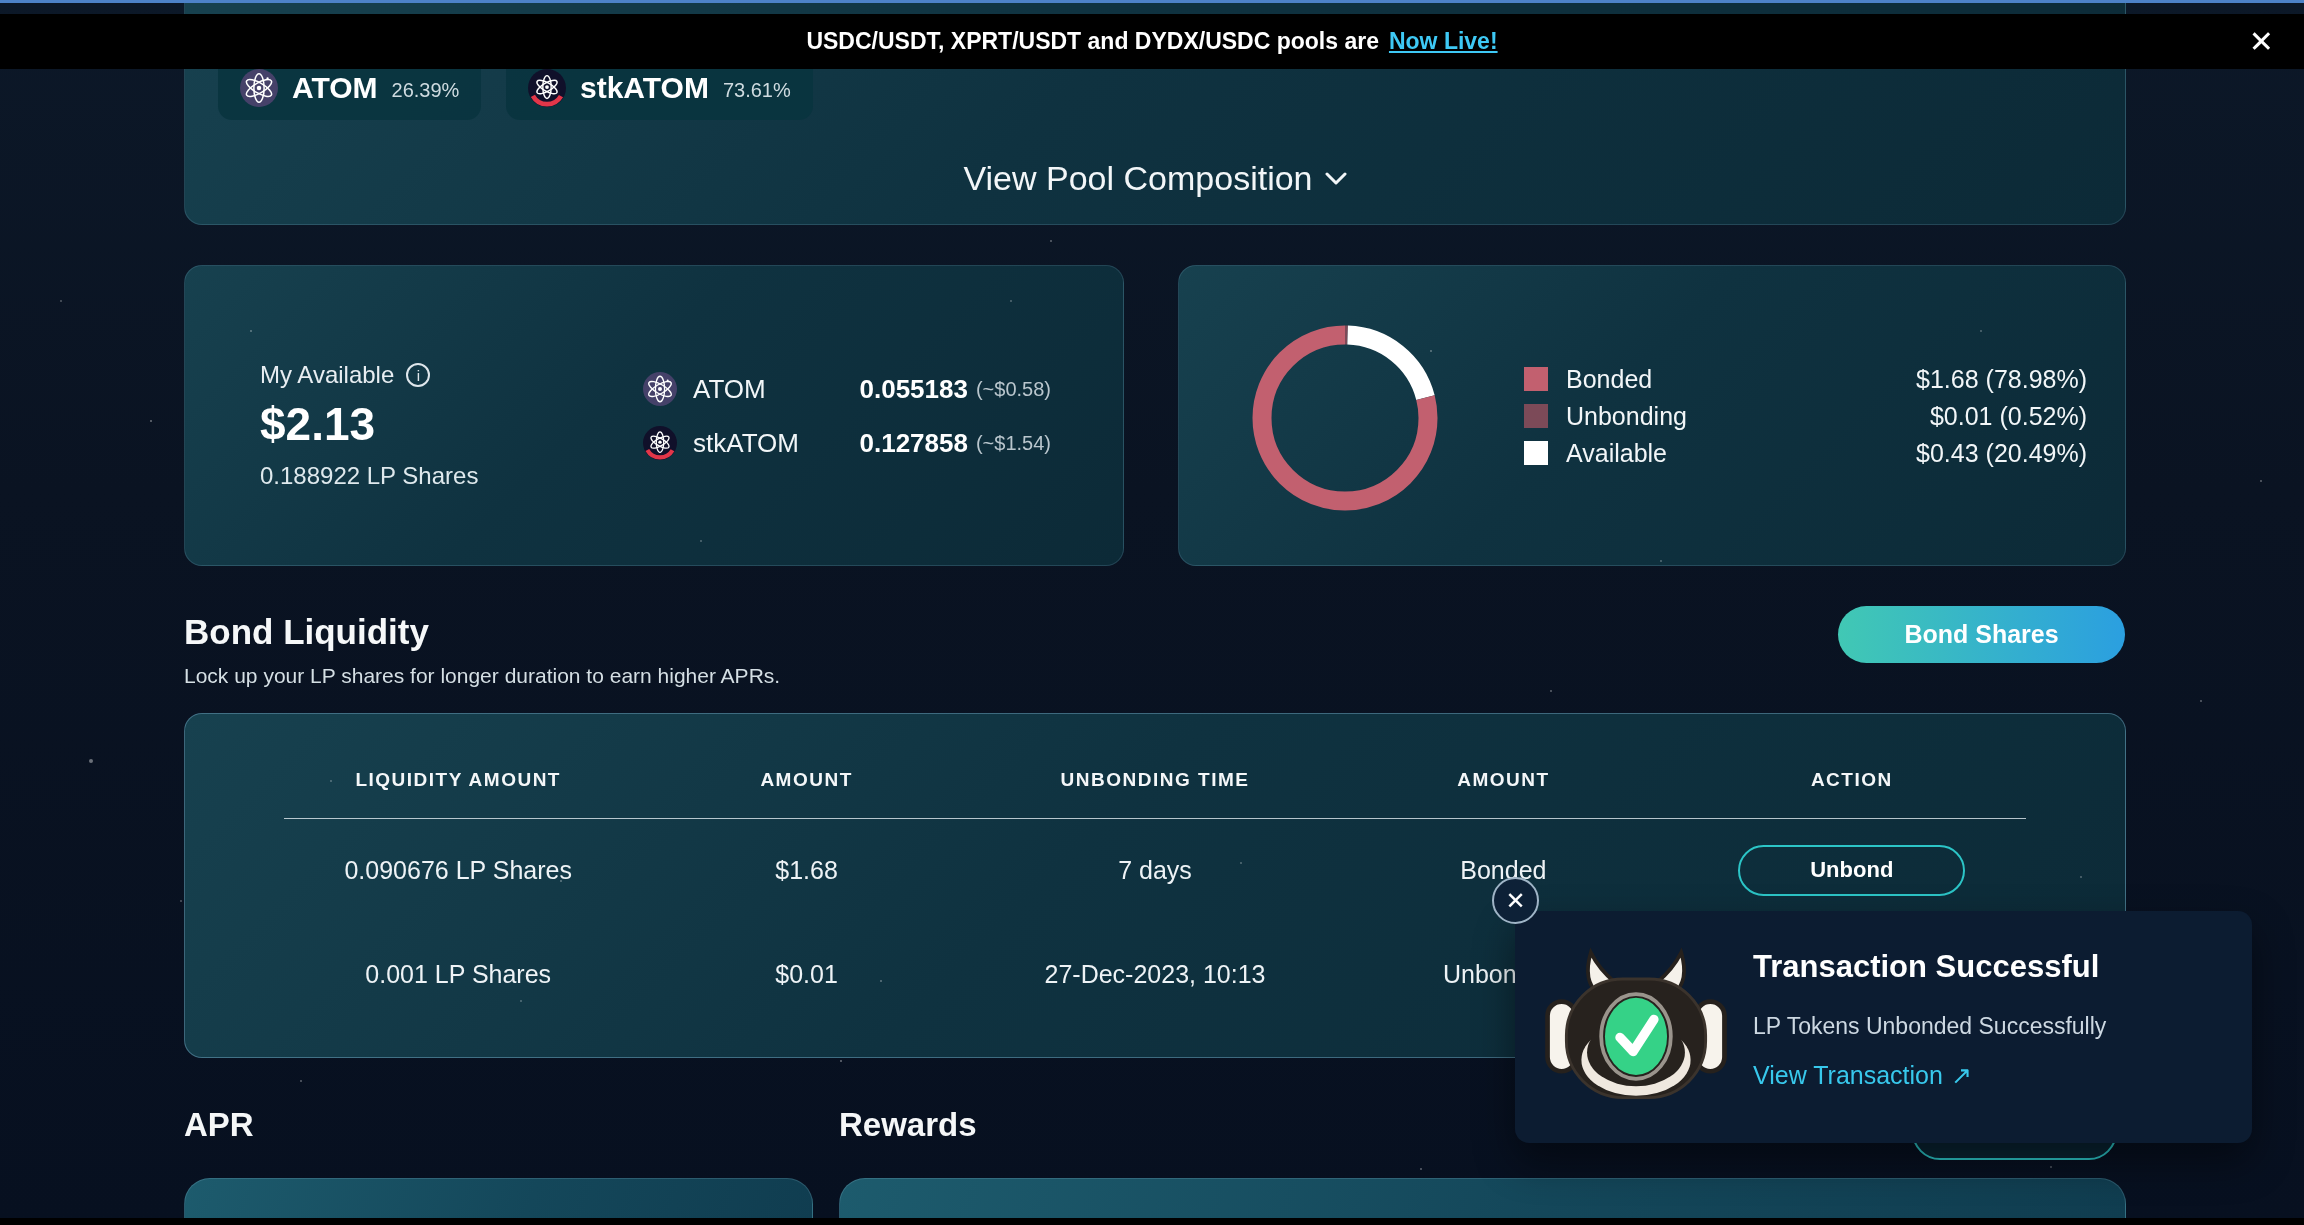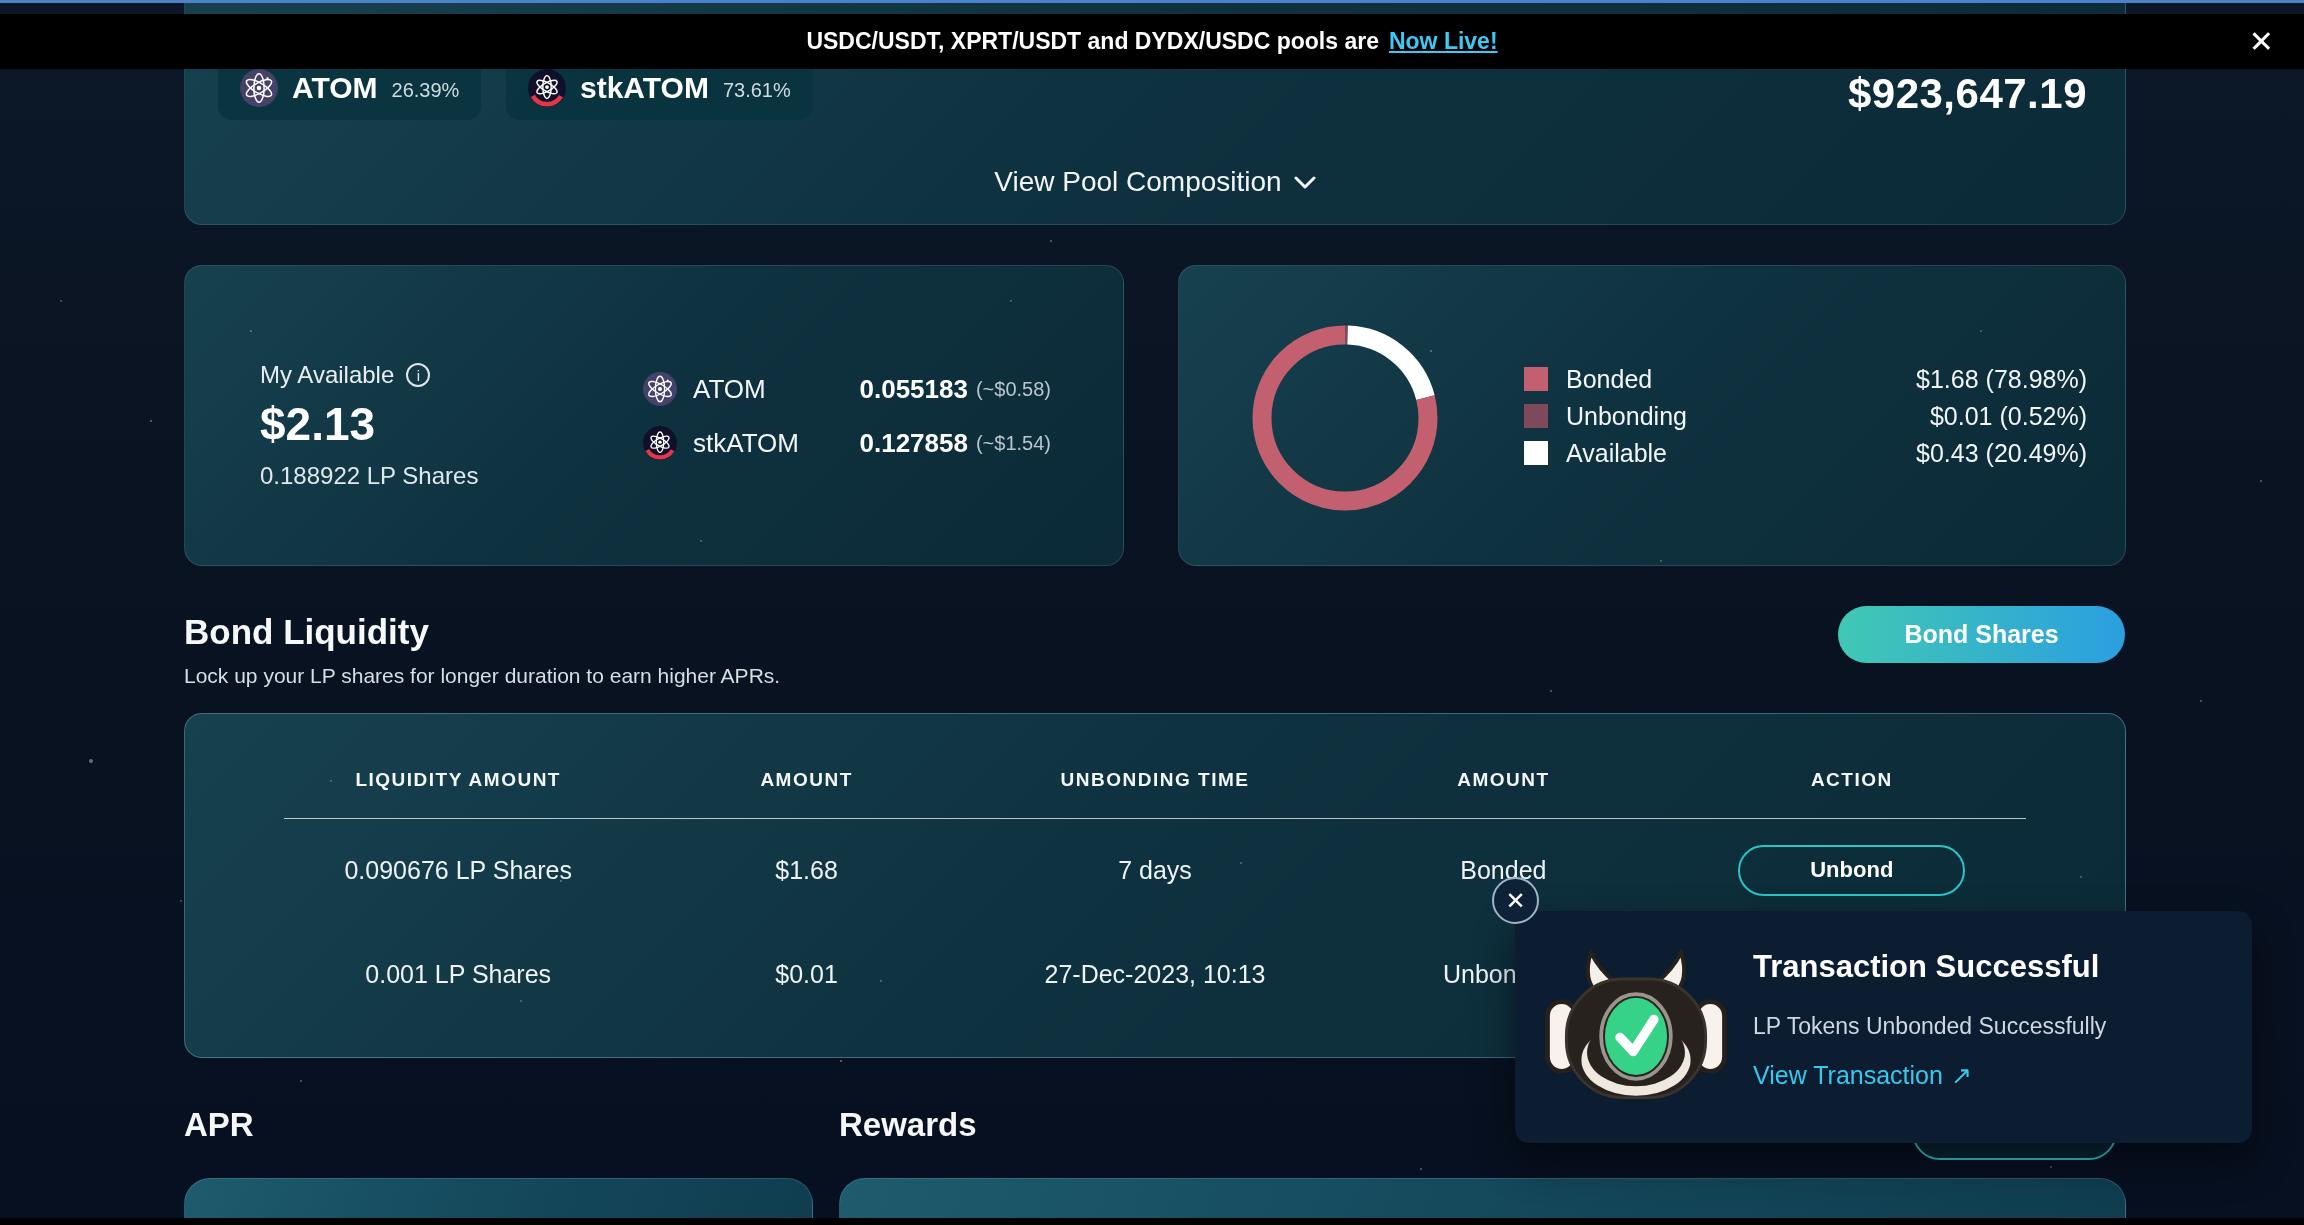--- a/index.html
+++ b/index.html
@@ -57,21 +57,21 @@
     border-radius:32px; border:2.5px solid #2cc5c7; background:rgba(12,49,60,0.45);
     color:#fff; font-size:25px; display:flex; align-items:center; justify-content:center; cursor:pointer; }
   .pool-liq { position:absolute; right:38px; top:30px; text-align:right; }
   .pool-liq .pl-label { display:flex; justify-content:flex-end; align-items:center; gap:10px;
     font-size:24px; color:#e8eef2; }
   .pool-liq .pl-value { font-size:42px; font-weight:700; color:#fff; margin-top:12px; letter-spacing:.5px; }
   .info-icon { width:24px; height:24px; border:2px solid #dfe7ec; border-radius:50%;
     display:inline-flex; align-items:center; justify-content:center;
     font-size:15px; color:#dfe7ec; cursor:pointer; flex:0 0 24px; }
   .view-comp { position:absolute; left:0; right:0; bottom:26px; display:flex; justify-content:center;
-    align-items:center; gap:12px; font-size:28px; color:#f2f6f8; cursor:pointer; }
+    align-items:center; gap:12px; font-size:34px; color:#f2f6f8; cursor:pointer; }
 
   .myliq-card { left:184px; top:265px; width:940px; height:301px; }
   .ml-label { position:absolute; left:75px; top:95px; display:flex; align-items:center; gap:12px;
     font-size:24px; color:#e8eef2; }
   .ml-value { position:absolute; left:75px; top:131px; font-size:46px; font-weight:700; color:#fff; }
   .ml-shares { position:absolute; left:75px; top:196px; font-size:24px; color:#dfe9ed; }
   .token-list { position:absolute; left:458px; top:101px; width:408px; }
   .token-row { display:flex; align-items:center; height:44px; margin-bottom:10px; }
   .token-row svg { width:34px; height:34px; flex:0 0 34px; }
   .token-row .tk-name { margin-left:16px; font-size:26px; color:#f2f6f8; }
@@ -188,27 +188,20 @@
       <span class="t-name">ATOM</span>
       <span class="t-pct">26.39%</span>
     </div>
     <div class="badge b-stk">
       <svg>
           <use href="#sym-stkatom"></use>
         </svg>
       <span class="t-name">stkATOM</span>
       <span class="t-pct">73.61%</span>
     </div>
-    <div class="pool-liq">
-      <div class="pl-label">
-        <span>Pool Liquidity</span>
-        <span class="info-icon">i</span>
-      </div>
-      <div class="pl-value">$923,647.19</div>
-    </div>
     <div class="view-comp">
       <span>View Pool Composition</span>
       <svg width="22" height="13" viewBox="0 0 22 13">
         <polyline points="2,2 11,11 20,2" fill="none" stroke="#f2f6f8" stroke-width="3" stroke-linecap="round" stroke-linejoin="round"></polyline>
       </svg>
     </div>
   </div>
 
   <div class="card myliq-card">
     <div class="ml-label">

